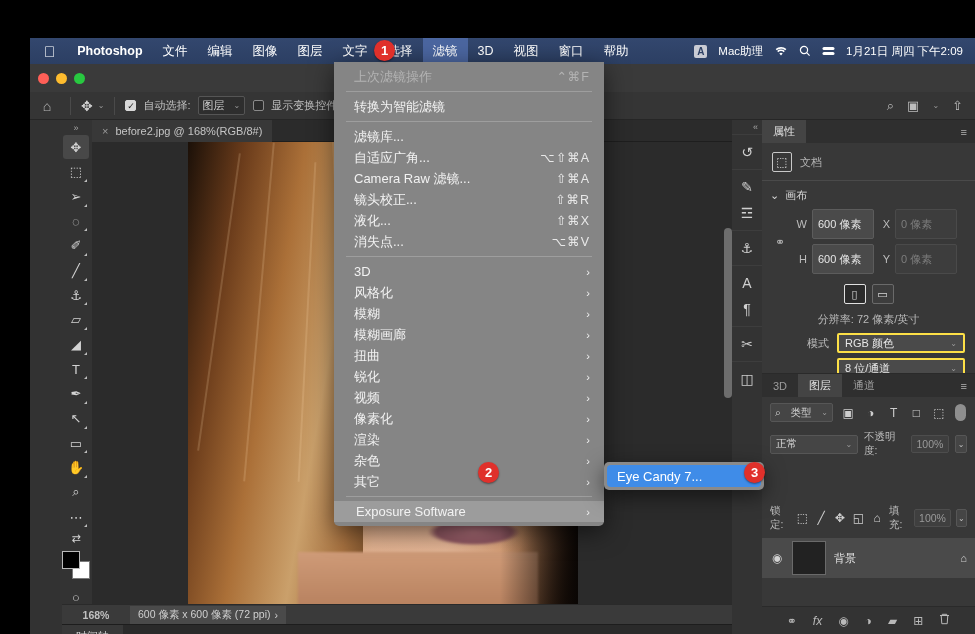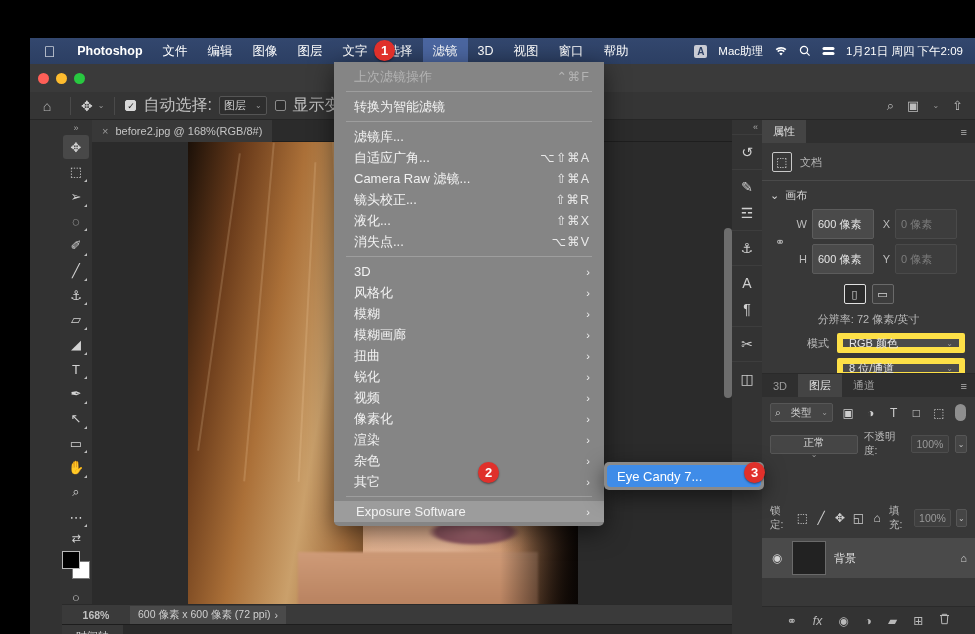--- a/index.html
+++ b/index.html
@@ -37,21 +37,21 @@
   .optbar{ position:absolute; left:0; top:28px; width:945px; height:28px; background:#353535;
            display:flex; align-items:center; border-bottom:1px solid #262626; }
   .opt-home{ width:34px; display:flex; align-items:center; justify-content:center; color:#b8b8b8; font-size:14px;}
   .opt-sep{ width:1px;height:18px;background:#4a4a4a;margin:0 6px; }
   .opt-tool{ display:flex;align-items:center;gap:5px;color:#c8c8c8;font-size:11.5px;padding:0 4px;}
   .opt-cross{ font-size:14px; color:#d0d0d0; }
   .chev{ font-size:8px; color:#9a9a9a; }
   .cb{ width:11px;height:11px;border:1px solid #8a8a8a;border-radius:2px;background:#2b2b2b;
        display:inline-flex;align-items:center;justify-content:center;font-size:9px;color:#ddd;}
   .cb.on{ background:#d8d8d8; color:#1d1d1d; border-color:#d8d8d8;}
-  .lbl{ color:#c0c0c0; font-size:16px; }
+  .lbl{ color:#c0c0c0; font-size:11px; }
   .mini-select{ background:#2e2e2e;border:1px solid #555;border-radius:2px;color:#d0d0d0;
     font-size:11px;padding:1px 4px;display:flex;align-items:center;gap:9px;}
   .opt-icons{ display:flex;align-items:center;gap:13px;color:#9fa0a0;font-size:13px;margin-left:8px;}
   .opt-right{ margin-left:auto;display:flex;align-items:center;gap:13px;padding-right:12px;color:#bdbdbd;font-size:13px;}
 
   
   .tabstrip{ position:absolute; left:62px; top:56px; width:640px; height:22px; background:#2b2b2b;
              display:flex; align-items:center; border-bottom:1px solid #1e1e1e;}
   .doctab{ height:22px; display:flex; align-items:center; gap:7px; padding:0 10px;
            background:#383838; color:#c5c5c5; font-size:11px; }
@@ -149,35 +149,35 @@
   .fin{ width:62px;height:30px;background:#4a4a4a;border:1px solid #5c5c5c;border-radius:2px;
         color:#e6e6e6;font-size:11px;display:flex;align-items:center;padding:0 5px;}
   .fin.dim{ background:#3d3d3d;color:#7d7d7d;border-color:#4a4a4a; }
   .orient{ display:flex;justify-content:center;gap:6px;padding:8px 0 4px 0; }
   .obtn{ width:22px;height:20px;border:1px solid #6a6a6a;border-radius:2px;background:#3d3d3d;
          display:flex;align-items:center;justify-content:center;color:#d8d8d8;font-size:11px;}
   .obtn.sel{ background:#2b2b2b; border-color:#e0e0e0; }
   .resline{ text-align:center;color:#b9b9b9;font-size:11px;padding:4px 0 6px 0;}
   .moderow{ display:flex;align-items:center;gap:8px;padding:0 10px 5px 10px;justify-content:flex-end;}
   .modelbl{ color:#bdbdbd;font-size:11px;}
-  .sel2{ width:128px;height:20px;background:#4a4a4a;border:6px solid #fde047;border-radius:2px;
+  .sel2{ width:128px;height:20px;background:#4a4a4a;border:2px solid #fde047;border-radius:2px;
         color:#e6e6e6;font-size:11px;display:flex;align-items:center;justify-content:space-between;padding:0 6px;}
 
   
   .layerspanel{ position:absolute; left:0; bottom:0; width:213px; height:261px; background:#383838;
                 border-top:1px solid #2a2a2a; }
   .lfilter{ display:flex;align-items:center;gap:8px;padding:6px 8px; }
   .lfsel{ width:64px;height:19px;background:#454545;border:1px solid #565656;border-radius:2px;
           color:#cfcfcf;font-size:10.5px;display:flex;align-items:center;justify-content:space-between;padding:0 4px;}
   .lfico{ color:#cdcdcd;font-size:12px;width:15px;text-align:center;}
   .toggle{ margin-left:auto;width:13px;height:19px;display:flex;align-items:center;justify-content:center;}
   .toggle i{ display:block;width:11px;height:17px;border-radius:6px;background:#8f8f8f; }
   .blendrow{ display:flex;align-items:center;gap:6px;padding:2px 8px 4px 8px;}
   .blendsel{ width:96px;height:19px;background:#454545;border:1px solid #565656;border-radius:2px;
-             color:#dcdcdc;font-size:10.5px;display:flex;align-items:center;justify-content:space-between;padding:0 5px;flex-direction:column;}
+             color:#dcdcdc;font-size:10.5px;display:flex;align-items:center;justify-content:space-between;padding:0 5px;}
   .opa{ color:#bdbdbd;font-size:10.5px; }
   .opaval{ width:42px;height:18px;background:#3f3f3f;border:1px solid #4d4d4d;border-radius:2px;
            color:#9a9a9a;font-size:10.5px;display:flex;align-items:center;justify-content:center;}
   .stepper{ width:13px;height:18px;background:#454545;border:1px solid #565656;border-radius:2px;
             color:#c0c0c0;font-size:8px;display:flex;align-items:center;justify-content:center;}
   .lockrow{ display:flex;align-items:center;gap:5px;padding:2px 8px 6px 8px;margin-top:40px;}
   .locklbl{ color:#bdbdbd;font-size:10.5px;}
   .lockico{ color:#cfcfcf;font-size:12px;width:16px;text-align:center;}
   .layerrow{ display:flex;align-items:center;gap:8px;height:40px;background:#4a4a4a;padding:0 8px;}
   .eye2{ color:#d2d2d2;font-size:12px;width:14px;text-align:center;}

